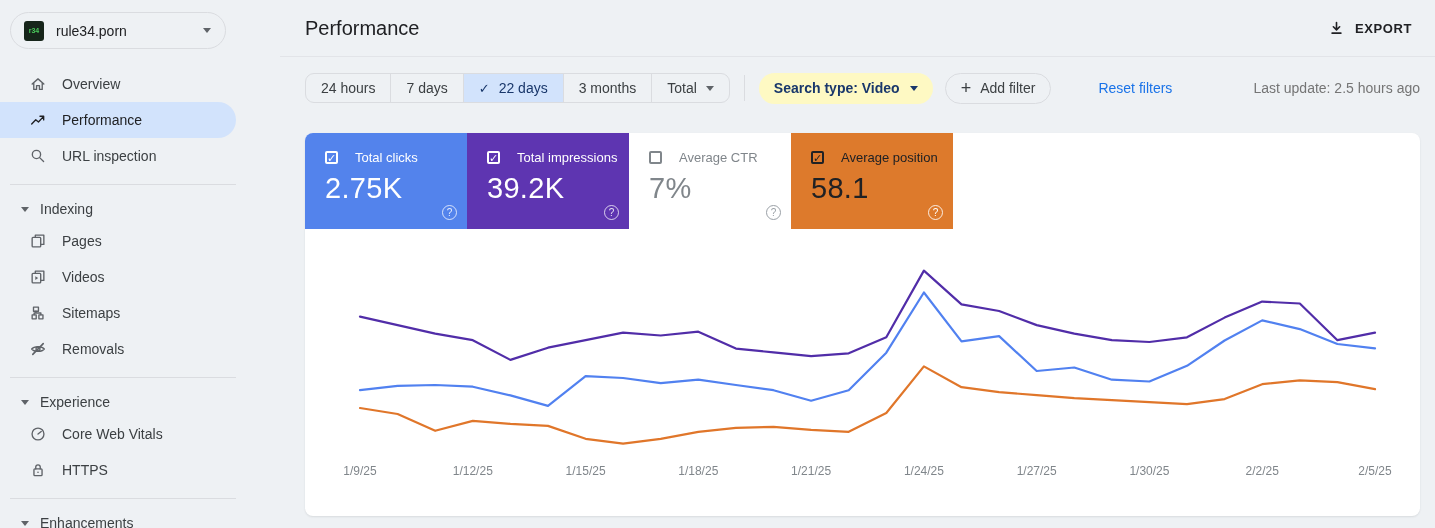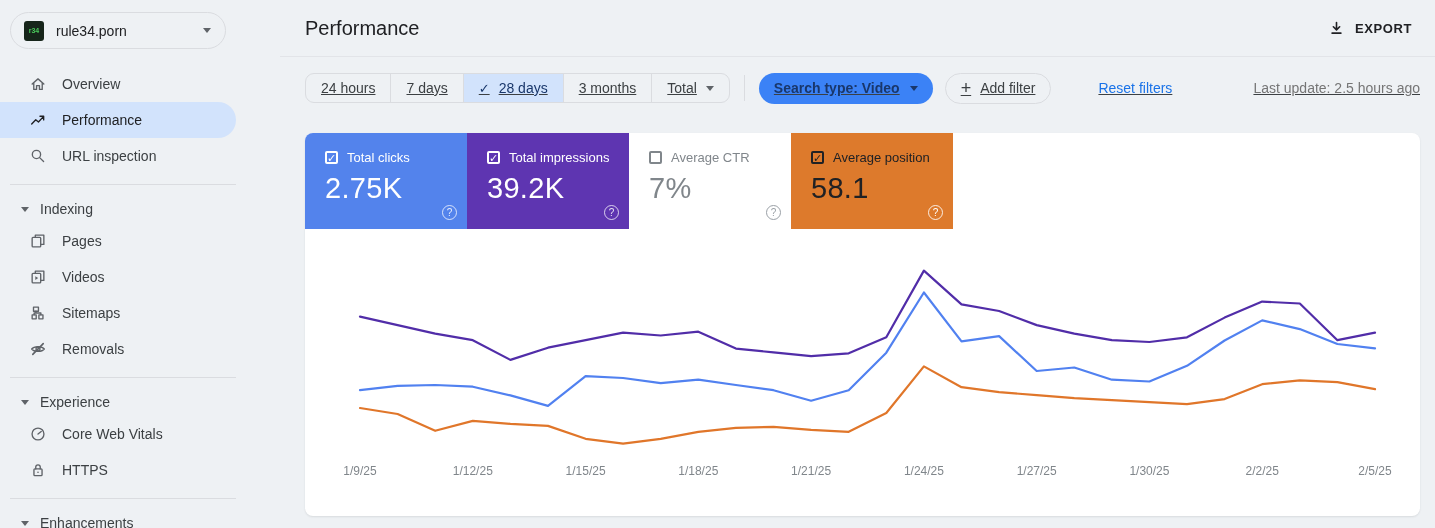--- a/index.html
+++ b/index.html
@@ -30,48 +30,48 @@
   .selected svg.icon { stroke:#202124; }
 
   
   .main { flex:1; padding:0 15px 0 69px; }
   .header { height:57px; display:flex; align-items:center; justify-content:space-between;
     border-bottom:1px solid #e2e4e8; margin-left:-25px; margin-right:-15px; padding:0 15px 0 25px; }
   .page-title { font-size:20px; color:#202124; font-weight:400; }
   .export-btn { display:flex; align-items:center; gap:10px; font-size:13px; font-weight:bold;
     letter-spacing:.6px; color:#202124; cursor:pointer; padding:6px 8px; }
 
-  .filter-row { margin-top:15px; display:flex; align-items:center; height:32px;text-decoration:underline; }
+  .filter-row { margin-top:15px; display:flex; align-items:center; height:32px; }
   .segmented { display:flex; border:1px solid #dadce0; border-radius:9px; overflow:hidden; height:30px; }
   .segment { display:flex; align-items:center; padding:0 15px; font-size:14px; color:#3c4043;
     cursor:pointer; border-left:1px solid #dadce0; white-space:nowrap; }
   .segment:first-child { border-left:none; }
   .segment.selected { background:#d2e3fc; color:#19376b; }
   .segment.selected::before { content:"✓"; margin-right:9px; font-size:13px; }
   .segment .caret { margin-left:9px; }
   .v-divider { width:1px; height:26px; background:#dadce0; margin:0 14px; }
   .pill { display:flex; align-items:center; height:31px; border-radius:16px; font-size:14px;
     padding:0 15px; cursor:pointer; white-space:nowrap; }
-  .pill.search-type { background:#3b82f6; color:#19376b; font-weight:bold; }
+  .pill.search-type { background:#fef9c3; color:#19376b; font-weight:bold; }
   .pill.search-type .caret { margin-left:10px; border-top-color:#19376b; }
   .pill.add-filter { border:1px solid #dadce0; color:#3c4043; margin-left:12px; }
   .pill.add-filter .plus { font-size:18px; font-weight:400; margin-right:9px; color:#3c4043; }
   .reset-link { margin-left:20px; font-size:14px; color:#1a73e8; cursor:pointer;padding-left:27px; }
   .last-update { margin-left:auto; font-size:14px; color:#757575; }
 
   
   .content-card { margin-top:29px; background:#ffffff; border-radius:8px; height:383px;
     box-shadow:0 1px 2px rgba(60,64,67,.12); }
   .metric-row { display:flex; }
   .metric-card { width:162px; height:96px; position:relative; padding:17px 0 0 20px; cursor:pointer; }
   .metric-card:first-child { border-top-left-radius:8px; }
   .m-top { display:flex; align-items:center; }
   .cb { width:13px; height:13px; border:2px solid; border-radius:2px; font-size:11px; line-height:10px;
     text-align:center; flex:0 0 13px; }
-  .m-label { font-size:13px; margin-left:9px; white-space:nowrap; }
+  .m-label { font-size:13px; margin-left:17px; white-space:nowrap; }
   .m-value { font-size:29px; margin-top:7px; letter-spacing:.3px; }
   .help { position:absolute; right:10px; bottom:9px; width:15px; height:15px; border-radius:50%;
     border:1.5px solid; font-size:10px; display:flex; align-items:center; justify-content:center; cursor:pointer; }
 
   .chart-wrap { padding:0; }
   svg.chart { display:block; width:1115px; height:250px; }
   svg.chart text.tick { font-family:"Liberation Sans", sans-serif; font-size:12px; fill:#80868b; }
 </style>
 </head>
 <body>
@@ -184,21 +184,21 @@
           <path d="M10 3 V11.2 M6.3 8 L10 11.7 L13.7 8 M4.8 15.5 H15.2"></path>
         </svg>
         <span>EXPORT</span>
       </div>
     </div>
 
     <div class="filter-row">
       <div class="segmented">
         <div class="segment">24 hours</div>
         <div class="segment">7 days</div>
-        <div class="segment selected">28 days</div>
+        <div class="segment selected">22 days</div>
         <div class="segment">3 months</div>
         <div class="segment">
           <span>Total</span>
           <span class="caret"></span>
         </div>
       </div>
       <div class="v-divider"></div>
       <div class="pill search-type">
         <span>Search type: Video</span>
         <span class="caret"></span>

